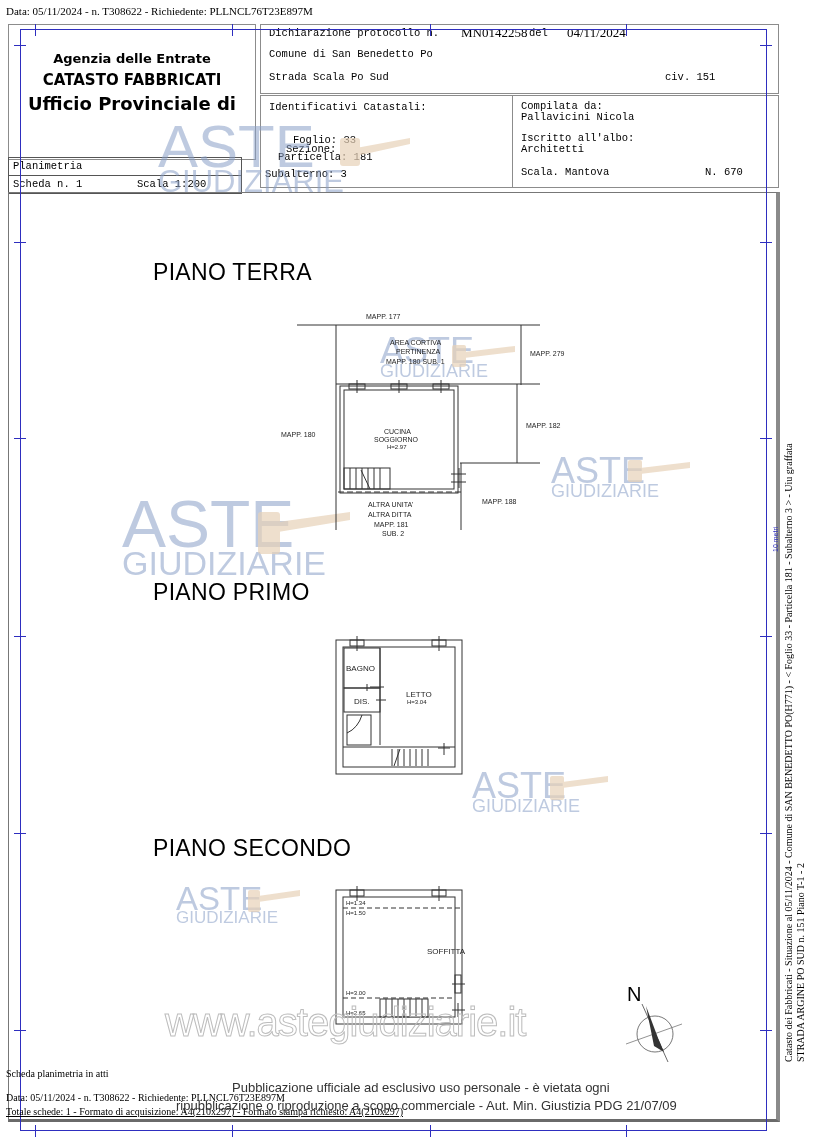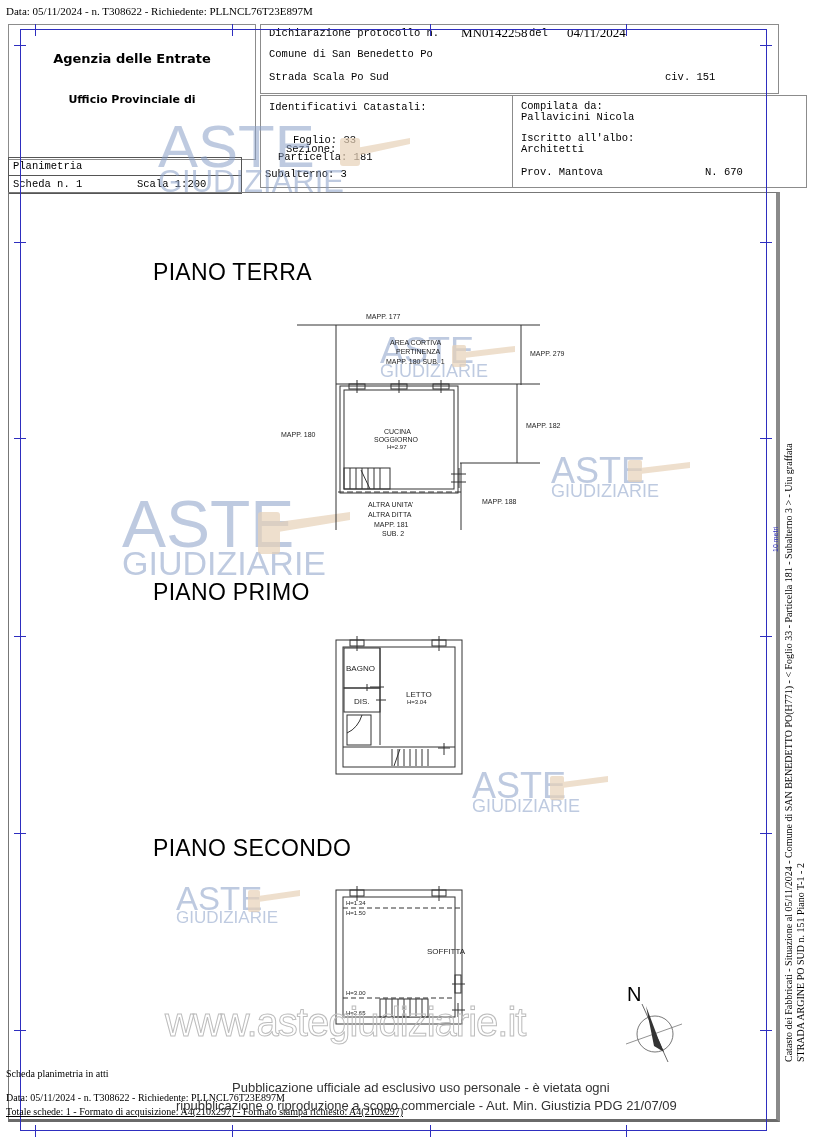--- a/index.html
+++ b/index.html
@@ -6,21 +6,21 @@
   body { width:813px; height:1143px; position:relative; overflow:hidden; font-family:"Liberation Serif", serif; color:#000; }
   .abs { position:absolute; }
   .serif { font-family:"Liberation Serif", serif; }
   .sans { font-family:"Liberation Sans", sans-serif; }
   .topline { left:6px; top:5px; font-size:11px; }
   .bx { border:1px solid #8c8c8c; background:#fff; }
   .box-agency { left:8px; top:24px; width:246px; height:134px; }
   .agency-text { position:absolute; left:0; width:246px; text-align:center; font-family:"DejaVu Sans", sans-serif; font-weight:bold; }
   .box-decl { left:260px; top:24px; width:517px; height:68px; }
   .box-ident { left:260px; top:95px; width:252px; height:91px; }
-  .box-comp { left:512px; top:95px; width:265px; height:91px;padding-left:28px; }
+  .box-comp { left:512px; top:95px; width:265px; height:91px; }
   .mono-t { font-family:"Liberation Mono", monospace; font-size:10.5px; position:absolute; white-space:pre; }
   .plan-box { left:8px; top:157px; width:232px; height:17px; border:1.5px solid #555; font-family:Liberation Mono, monospace; font-size:10.5px; }
   .scheda-box { left:8px; top:175px; width:232px; height:17px; border:1.5px solid #555; font-family:"Liberation Mono", monospace; font-size:10.5px;text-align:right; }
   .main-frame { left:8px; top:192px; width:767px; height:926px; border:1px solid #777; border-right:4px solid #8a8a8a; border-bottom:3px solid #6a6a6a; }
   .blue-h { position:absolute; height:1px; background:#2e2ebf; }
   .blue-v { position:absolute; width:1px; background:#2e2ebf; }
   .tick-v { position:absolute; width:1px; height:12px; background:#2e2ebf; }
   .tick-h { position:absolute; height:1px; width:12px; background:#2e2ebf; }
   .floor-title { font-family:"Liberation Sans", sans-serif; font-size:23px; letter-spacing:0.3px; }
   .lbl { font-family:"Liberation Sans", sans-serif; font-size:7px; color:#222; position:absolute; white-space:nowrap; text-align:center; }
@@ -32,21 +32,22 @@
   .pub { position:absolute; font-family:"Liberation Sans", sans-serif; font-size:13px; color:#333; white-space:nowrap; }
   .big-wm { position:absolute; left:165px; top:1000px; font-family:"Liberation Sans", sans-serif; font-size:40px; color:transparent; -webkit-text-stroke:1px #bdbdbd; letter-spacing:-1px; white-space:nowrap; }
 </style>
 </head>
 <body>
 
 <div class="abs topline serif">Data: 05/11/2024 - n. T308622 - Richiedente: PLLNCL76T23E897M</div>
 
 <div class="abs bx box-agency">
   <div class="agency-text" style="top:26px;font-size:13px;">Agenzia delle Entrate</div>
-  <div class="agency-text" style="top:68px;font-size:11px;">Ufficio Provinciale di</div>
+  <div class="agency-text" style="top:46px;font-size:15px;">CATASTO FABBRICATI</div>
+  <div class="agency-text" style="top:68px;font-size:18px;">Ufficio Provinciale di</div>
 </div>
 
 <div class="abs bx box-decl">
   <span class="mono-t" style="left:8px;top:2px;">Dichiarazione protocollo n.</span>
   <span class="abs serif" style="left:200px;top:0px;font-size:13px;">MN0142258</span>
   <span class="mono-t" style="left:268px;top:2px;">del</span>
   <span class="abs serif" style="left:306px;top:0px;font-size:13px;">04/11/2024</span>
   <span class="mono-t" style="left:8px;top:23px;">Comune di San Benedetto Po</span>
   <span class="mono-t" style="left:8px;top:46px;">Strada Scala Po Sud</span>
   <span class="mono-t" style="left:404px;top:46px;">civ. 151</span>
@@ -58,21 +59,21 @@
   <span class="mono-t" style="left:32px;top:38px;">Foglio: 33</span>
   <span class="mono-t" style="left:17px;top:55px;">Particella: 181</span>
   <span class="mono-t" style="left:4px;top:72px;">Subalterno: 3</span>
 </div>
 
 <div class="abs bx box-comp">
   <span class="mono-t" style="left:8px;top:4px;">Compilata da:</span>
   <span class="mono-t" style="left:8px;top:15px;">Pallavicini Nicola</span>
   <span class="mono-t" style="left:8px;top:36px;">Iscritto all'albo:</span>
   <span class="mono-t" style="left:8px;top:47px;">Architetti</span>
-  <span class="mono-t" style="left:8px;top:70px;">Prov. Mantova</span>
+  <span class="mono-t" style="left:8px;top:70px;">Scala. Mantova</span>
   <span class="mono-t" style="left:192px;top:70px;">N. 670</span>
 </div>
 
 <div class="abs plan-box">
   <span style="position:absolute;left:4px;top:2px;">Planimetria</span>
 </div>
 <div class="abs scheda-box">
   <span style="position:absolute;left:4px;top:2px;">Scheda n. 1</span>
   <span style="position:absolute;left:128px;top:2px;">Scala 1:200</span>
 </div>

